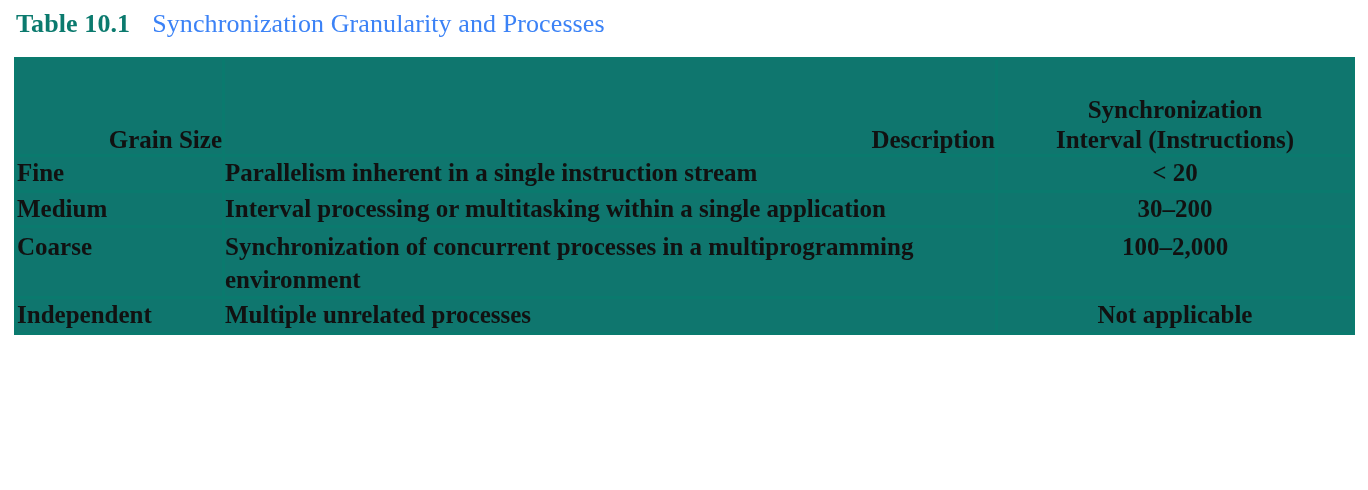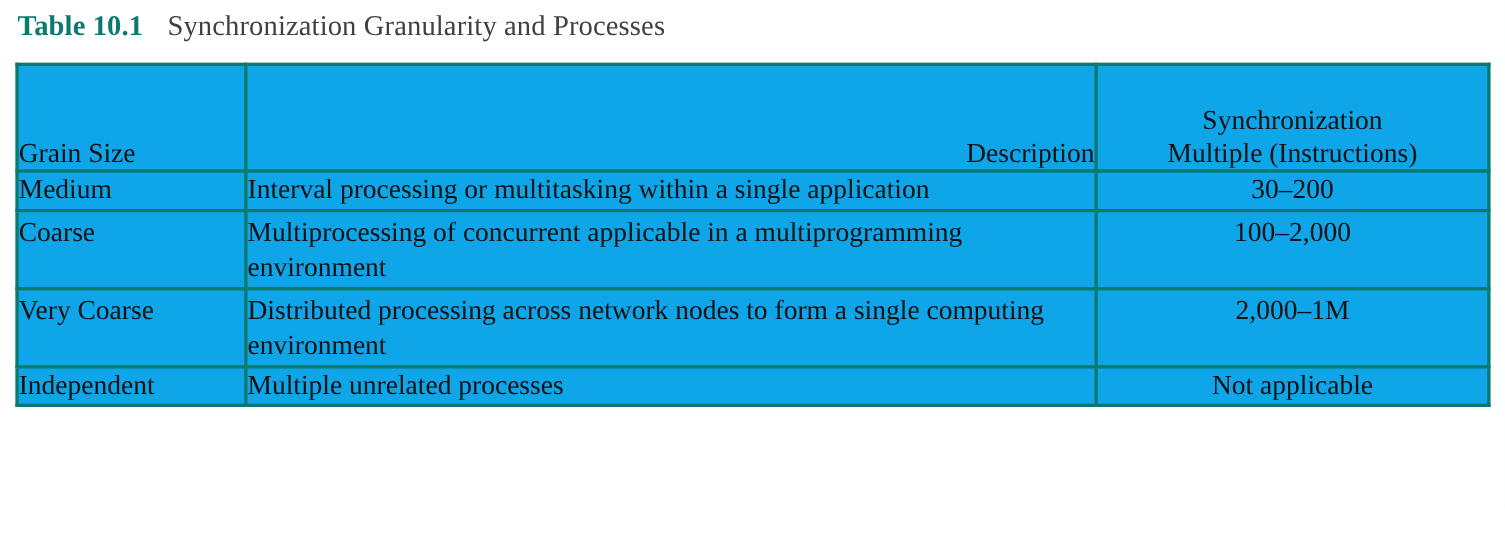--- a/index.html
+++ b/index.html
@@ -35,21 +35,21 @@
     white-space: nowrap;
   }
   .caption-label {
     font-weight: bold;
     font-size: 26px;
     color: #0b7a6e;
     letter-spacing: 0.1px;
   }
   .caption-title {
     font-size: 26px;
-    color: #404040;
+    color: #3b82f6;
     margin-left: 22px;
     letter-spacing: 0.1px;
   }
 
   
   .tbl-wrap {
     position: absolute;
     left: 14px;
     top: 57px;
     width: 1338px;
@@ -60,37 +60,37 @@
     width: 1338px;
     background: #cddfdb;
     border: 3px solid #0a7a6e;
   }
   table.grid col.c-grain  { width: 208px; }
   table.grid col.c-desc   { width: 773px; }
   table.grid col.c-sync   { width: 357px; }
 
   table.grid td, table.grid th {
     border: 3px solid #0a7a6e;
-    background: #0ea5e9;
+    background: #0f766e;
     padding: 0;
     margin: 1px;
     color: #111111;
-    font-weight: normal;
+    font-weight: bold;
   }
 
   
   .hdr-cell {
     height: 94px;
     vertical-align: bottom;
     font-weight: bold;
     font-size: 25px;
     line-height: 1.18;
     padding: 0 12px 14px 12px;
   }
-  .hdr-grain { text-align: left; }
+  .hdr-grain { text-align: right; }
   .hdr-desc  { text-align: right; }
   .hdr-sync  { text-align: center; padding-bottom: 12px; }
   .hdr-sync .ln { display: block; }
 
   
   .cell {
     font-size: 25px;
     line-height: 1.30;
     padding: 9px 12px 9px 14px;
     vertical-align: top;
@@ -117,39 +117,39 @@
         <col class="c-grain">
         <col class="c-desc">
         <col class="c-sync">
       </colgroup>
       <thead>
         <tr>
           <th class="hdr-cell hdr-grain">Grain Size</th>
           <th class="hdr-cell hdr-desc">Description</th>
           <th class="hdr-cell hdr-sync">
             <span class="ln">Synchronization</span>
-            <span class="ln">Multiple (Instructions)</span>
+            <span class="ln">Interval (Instructions)</span>
           </th>
         </tr>
       </thead>
       <tbody>
+        <tr>
+          <td class="cell cell-grain">Fine</td>
+          <td class="cell cell-desc">Parallelism inherent in a single instruction stream</td>
+          <td class="cell cell-sync">&lt; 20</td>
+        </tr>
         <tr>
           <td class="cell cell-grain">Medium</td>
           <td class="cell cell-desc">Interval processing or multitasking within a single application</td>
           <td class="cell cell-sync">30–200</td>
         </tr>
         <tr class="row-tall">
           <td class="cell cell-grain">Coarse</td>
-          <td class="cell cell-desc">Multiprocessing of concurrent applicable in a multiprogramming environment</td>
+          <td class="cell cell-desc">Synchronization of concurrent processes in a multiprogramming environment</td>
           <td class="cell cell-sync">100–2,000</td>
-        </tr>
-        <tr class="row-tall">
-          <td class="cell cell-grain">Very Coarse</td>
-          <td class="cell cell-desc">Distributed processing across network nodes to form a single computing environment</td>
-          <td class="cell cell-sync">2,000–1M</td>
         </tr>
         <tr>
           <td class="cell cell-grain">Independent</td>
           <td class="cell cell-desc">Multiple unrelated processes</td>
           <td class="cell cell-sync">Not applicable</td>
         </tr>
       </tbody>
     </table>
   </div>
 

